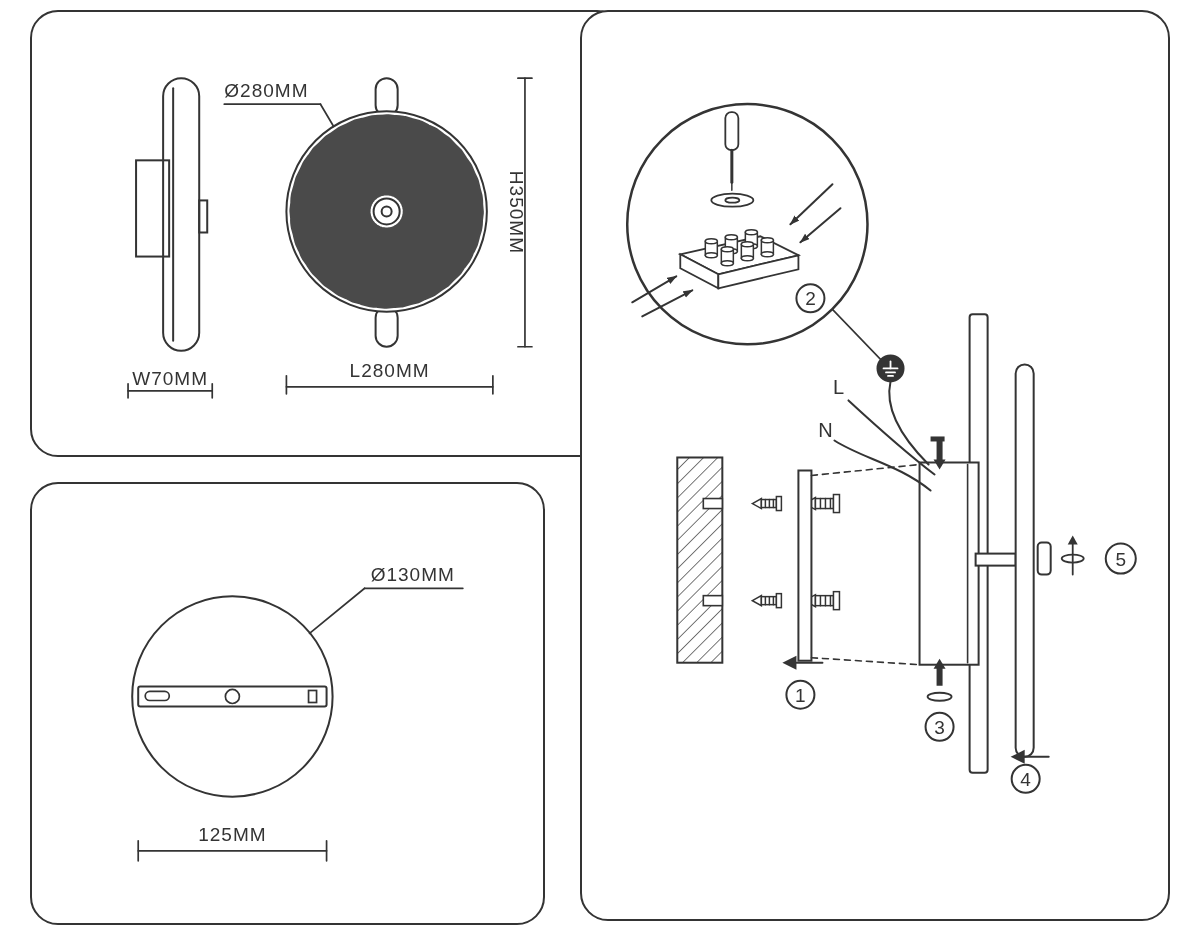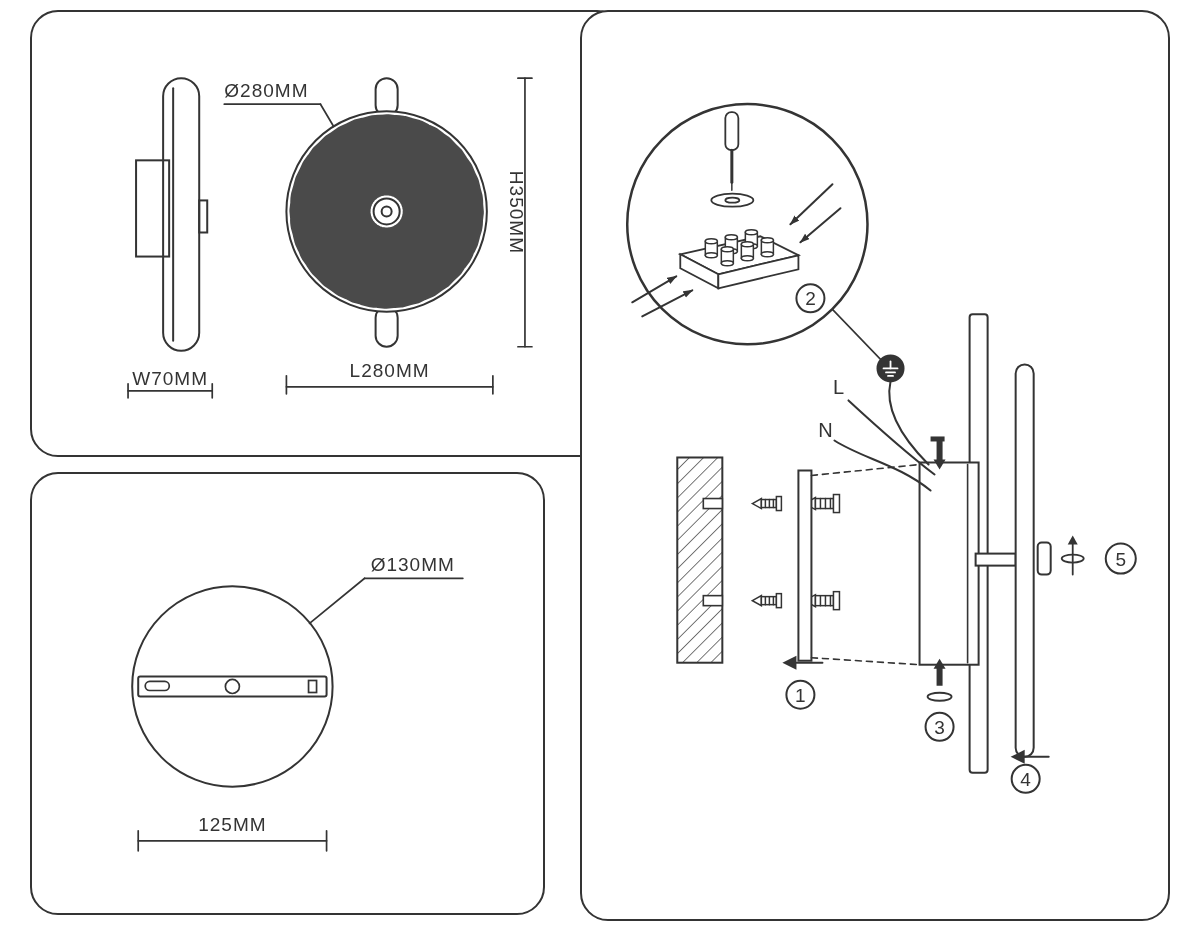--- a/index.html
+++ b/index.html
@@ -1,19 +1,19 @@
 <!DOCTYPE html>
 <html><head>
 <meta charset="utf-8">
 <style>
   html,body{margin:0;padding:0;background:#ffffff;}
   .sheet{position:relative;width:1200px;height:933px;background:#fff;font-family:"Liberation Sans",sans-serif;}
   .panel{position:absolute;border:2.5px solid #343434;border-radius:28px;background:#fff;box-sizing:border-box;}
   #panel-dims{left:30px;top:10px;width:595px;height:447px;}
-  #panel-base{left:30px;top:472px;width:515px;height:443px;}
+  #panel-base{left:30px;top:482px;width:515px;height:443px;}
   #panel-install{left:580px;top:10px;width:590px;height:911px;}
   .panel svg{display:block;width:100%;height:100%;}
   .dim{font:19px "Liberation Sans",sans-serif;fill:#343434;letter-spacing:1px;}
   .badge-num{font:19px "Liberation Sans",sans-serif;fill:#343434;}
   .wire-label{font:20px "Liberation Sans",sans-serif;fill:#343434;}
 </style>
 </head>
 <body>
 
 <div class="sheet">

